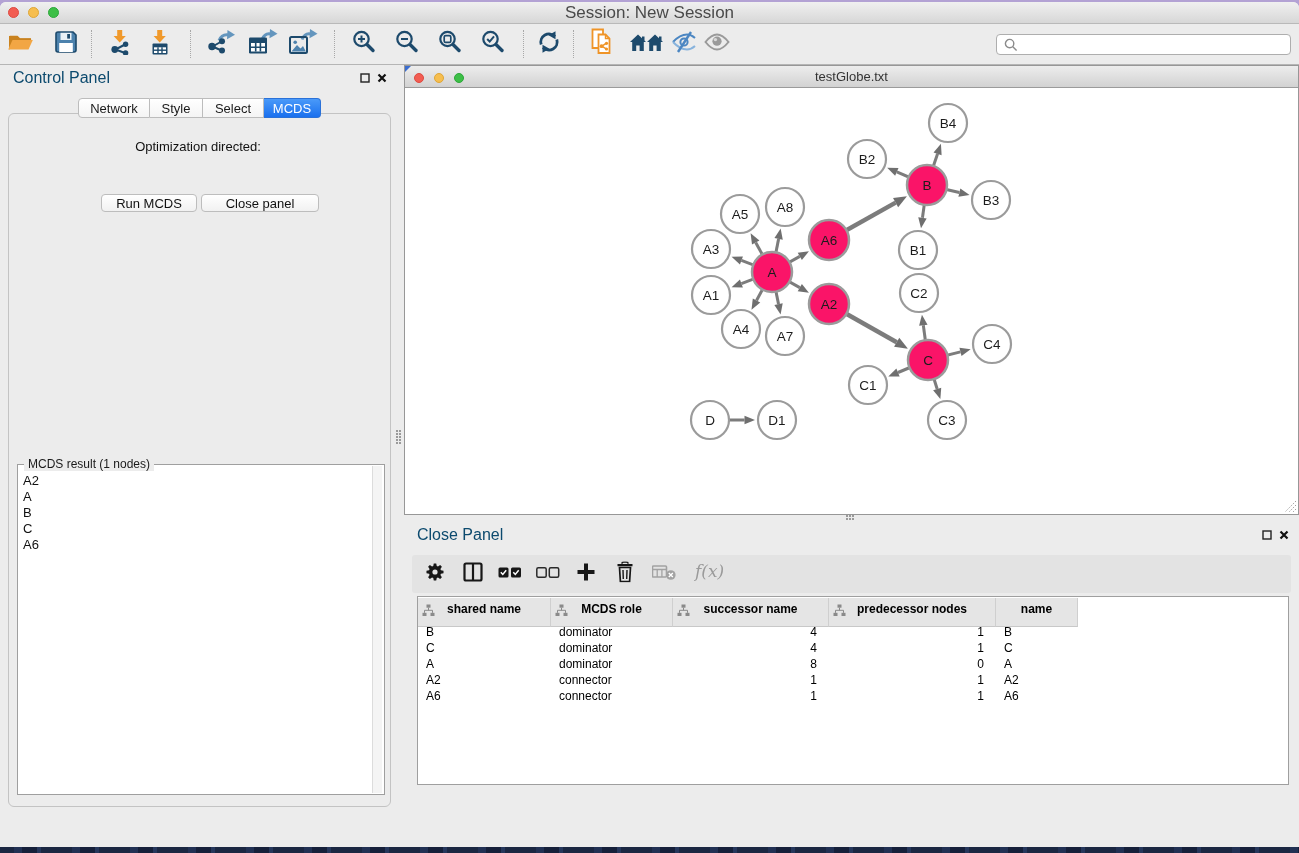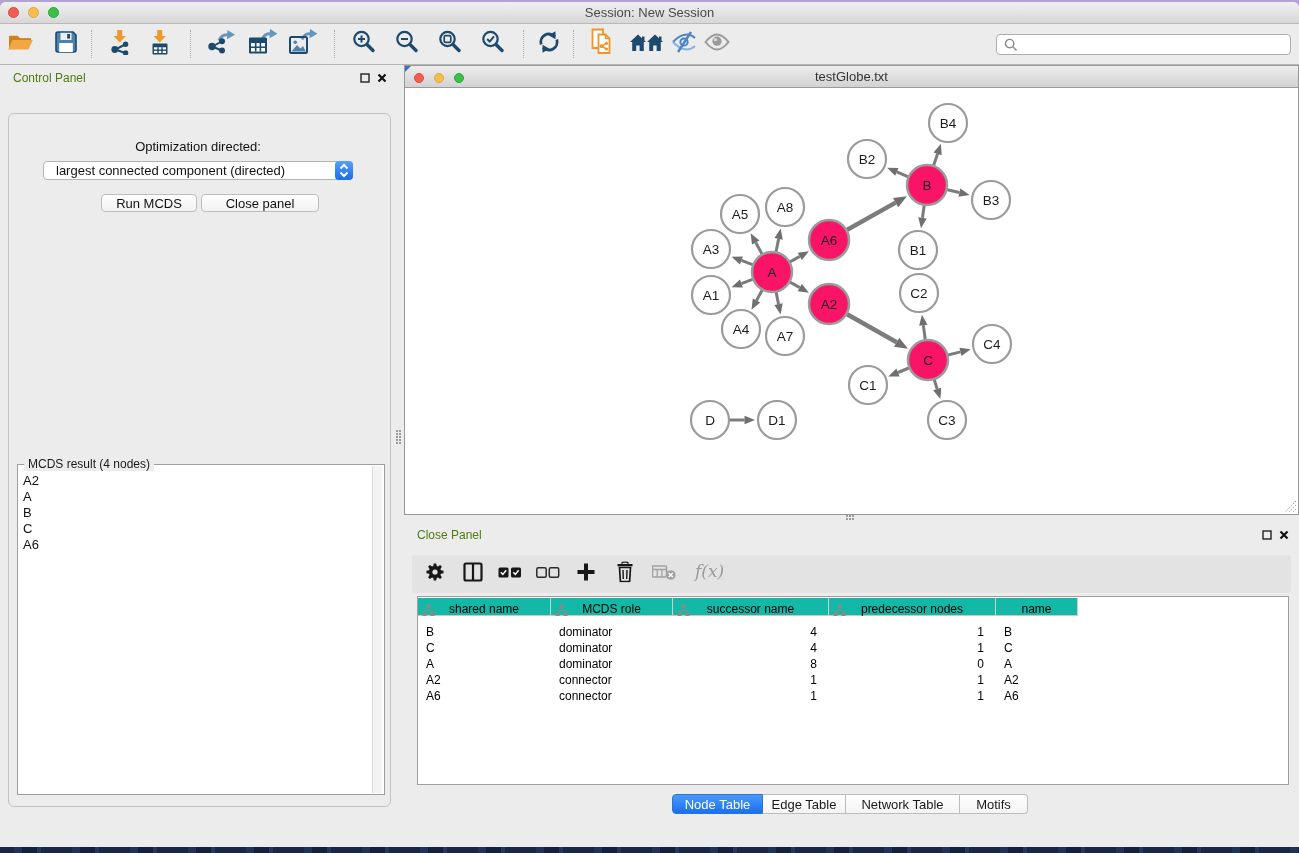--- a/index.html
+++ b/index.html
@@ -12,37 +12,37 @@
        border-radius:6px 6px 0 0;}
 
   
   #titlebar{position:absolute;left:0;top:0;width:100%;height:21px;
       background:linear-gradient(#f0f0f0,#d7d7d7);border-bottom:1px solid #b9b9b9;border-radius:6px 6px 0 0;}
   .tl{position:absolute;top:5px;width:11px;height:11px;border-radius:50%;}
   #tl-red{left:8px;background:#f25d52;border:1px solid #dd4a41;box-sizing:border-box;}
   #tl-yellow{left:28px;background:#f6be4f;border:1px solid #dfa636;box-sizing:border-box;}
   #tl-green{left:48px;background:#3dbf47;border:1px solid #2ca73a;box-sizing:border-box;}
   #session-title{position:absolute;top:0;left:0;width:100%;text-align:center;line-height:21px;
-      font-size:13px;color:#4a4a4a;}
+      font-size:17px;color:#4a4a4a;}
 
   
   #toolbar{position:absolute;left:0;top:22px;width:100%;height:40px;background:#ececec;
       border-bottom:1px solid #b5b5b5;}
   .tb-icon{position:absolute;top:50%;transform:translateY(-50%);}
   .tb-sep{position:absolute;top:6px;height:28px;width:0;border-left:1px dotted #a8a8a8;}
   #search-box{position:absolute;left:996px;top:10px;width:293px;height:19px;background:#fff;
       border:1px solid #aeaeae;border-radius:4px;}
   #search-box svg{position:absolute;left:7px;top:3px;}
 
   
   #main{position:absolute;left:0;top:63px;width:100%;height:753px;background:#ececec;}
 
   
   #control-panel{position:absolute;left:0;top:0;width:396px;height:753px;}
-  .panel-title{position:absolute;left:13px;top:0;height:26px;line-height:26px;font-size:12px;color:#4d7c0f;}
+  .panel-title{position:absolute;left:13px;top:0;height:26px;line-height:26px;font-size:16px;color:#0c4a6e;}
   .panel-btns{position:absolute;top:8px;font-size:0;white-space:nowrap;}
   #cp-header-btns{right:9px;}
   .float-btn,.close-btn{display:inline-block;vertical-align:top;margin-left:7px;cursor:default;}
 
   #cp-box{position:absolute;left:8px;top:48px;width:381px;height:692px;
       border:1px solid #c3c3c3;border-radius:6px;background:#ececec;}
   #cp-tabs{position:absolute;left:78px;top:33px;height:20px;z-index:3;white-space:nowrap;font-size:0;}
   .seg-tab{display:inline-block;box-sizing:border-box;height:20px;line-height:19px;text-align:center;
       font-size:13px;color:#1a1a1a;background:linear-gradient(#ffffff,#f4f4f4);border:1px solid #bcbcbc;border-left:none;}
   .seg-tab:first-child{border-left:1px solid #bcbcbc;border-radius:4px 0 0 4px;}
@@ -87,22 +87,22 @@
   
   #table-panel{position:absolute;left:404px;top:457px;width:895px;height:296px;}
   #tp-header-btns{right:10px;}
   #tp-toolbar{position:absolute;left:8px;top:33px;width:879px;height:38px;background:#e3e3e3;border-radius:3px;}
   .tp-icon{position:absolute;top:50%;transform:translateY(-50%);}
   #fx-label{position:absolute;left:283px;top:6px;font-family:"DejaVu Serif",serif;font-style:italic;
       font-size:17px;color:#9a9a9a;}
   #data-table{position:absolute;left:13px;top:74px;width:872px;height:189px;background:#fff;
       border:1px solid #9f9f9f;box-sizing:border-box;overflow:hidden;}
   #thead{position:absolute;left:0;top:1px;height:22px;}
-  .th{position:absolute;top:0;height:18px;background:#14b8a6;border-right:1px solid #cfcfcf;
-      border-bottom:1px solid #c8c8c8;box-sizing:border-box;}
+  .th{position:absolute;top:0;height:29px;background:#e5e5e5;border-right:1px solid #cfcfcf;
+      border-bottom:1px solid #c8c8c8;box-sizing:border-box;font-weight:bold;}
   .th .th-label{position:absolute;left:0;top:0;width:100%;text-align:center;line-height:23px;
       font-size:12px;color:#000;}
   .th svg{position:absolute;left:4px;top:6px;}
   #tbody{position:absolute;left:0;top:27px;width:100%;}
   .tr{position:absolute;left:0;width:100%;height:16px;}
   .td{position:absolute;top:0;height:16px;line-height:16px;font-size:12px;color:#000;box-sizing:border-box;}
   .td.num{text-align:right;}
 
   #tp-tabs{position:absolute;left:268px;top:272px;height:20px;white-space:nowrap;font-size:0;}
   #tp-tabs .seg-tab{height:20px;line-height:19px;}
@@ -301,33 +301,25 @@
                 <rect x="1" y="1" width="8" height="8" fill="none" stroke="#222" stroke-width="1.4"></rect>
               </svg>
           </span>
           <span class="close-btn">
             <svg width="10" height="10" viewBox="0 0 10 10">
                 <path d="M1.5 1.5 L8.5 8.5 M8.5 1.5 L1.5 8.5" stroke="#111" stroke-width="2.2"></path>
               </svg>
           </span>
         </div>
         <div id="cp-box"></div>
+        <div id="cp-tabs"><span class="seg-tab" style="width: 72px;">Network</span><span class="seg-tab" style="width: 53px;">Style</span><span class="seg-tab" style="width: 61px;">Select</span><span class="seg-tab active" style="width: 57px;">MCDS</span></div>
         <div id="opt-label">Optimization directed:</div>
-        <div id="criterion-select">
-          <span class="sel-text">largest connected component (directed)</span>
-          <span class="sel-cap">
-            <svg width="18" height="19" viewBox="0 0 18 19">
-              <polyline points="5.5,7.5 9,4 12.5,7.5" fill="none" stroke="#fff" stroke-width="2"></polyline>
-              <polyline points="5.5,11.5 9,15 12.5,11.5" fill="none" stroke="#fff" stroke-width="2"></polyline>
-            </svg>
-          </span>
-        </div>
         <div id="run-btn" class="cp-button">Run MCDS</div>
         <div id="close-panel-btn" class="cp-button">Close panel</div>
-        <div id="result-title">MCDS result (4 nodes)</div>
+        <div id="result-title">MCDS result (1 nodes)</div>
         <div id="result-box">
           <div id="result-list">
               <div>A2</div>
               <div>A</div>
               <div>B</div>
               <div>C</div>
               <div>A6</div>
             </div>
           <div id="result-scroll"></div>
         </div>
@@ -603,18 +595,17 @@
               </div>
               <div class="tr" style="top: 64px;">
                 <div class="td" style="left: 0px; width: 133px; padding: 0px 0px 0px 8px;">A6</div>
                 <div class="td" style="left: 133px; width: 122px; padding: 0px 0px 0px 8px;">connector</div>
                 <div class="td num" style="left: 255px; width: 156px; padding: 0px 12px 0px 0px;">1</div>
                 <div class="td num" style="left: 411px; width: 167px; padding: 0px 12px 0px 0px;">1</div>
                 <div class="td" style="left: 578px; width: 82px; padding: 0px 0px 0px 8px;">A6</div>
               </div>
             </div>
         </div>
-        <div id="tp-tabs"><span class="seg-tab active" style="width: 91px;">Node Table</span><span class="seg-tab" style="width: 83px;">Edge Table</span><span class="seg-tab" style="width: 114px;">Network Table</span><span class="seg-tab" style="width: 68px;">Motifs</span></div>
       </div>
     </div>
 
   </div>
 </div>
 
 </body></html>

